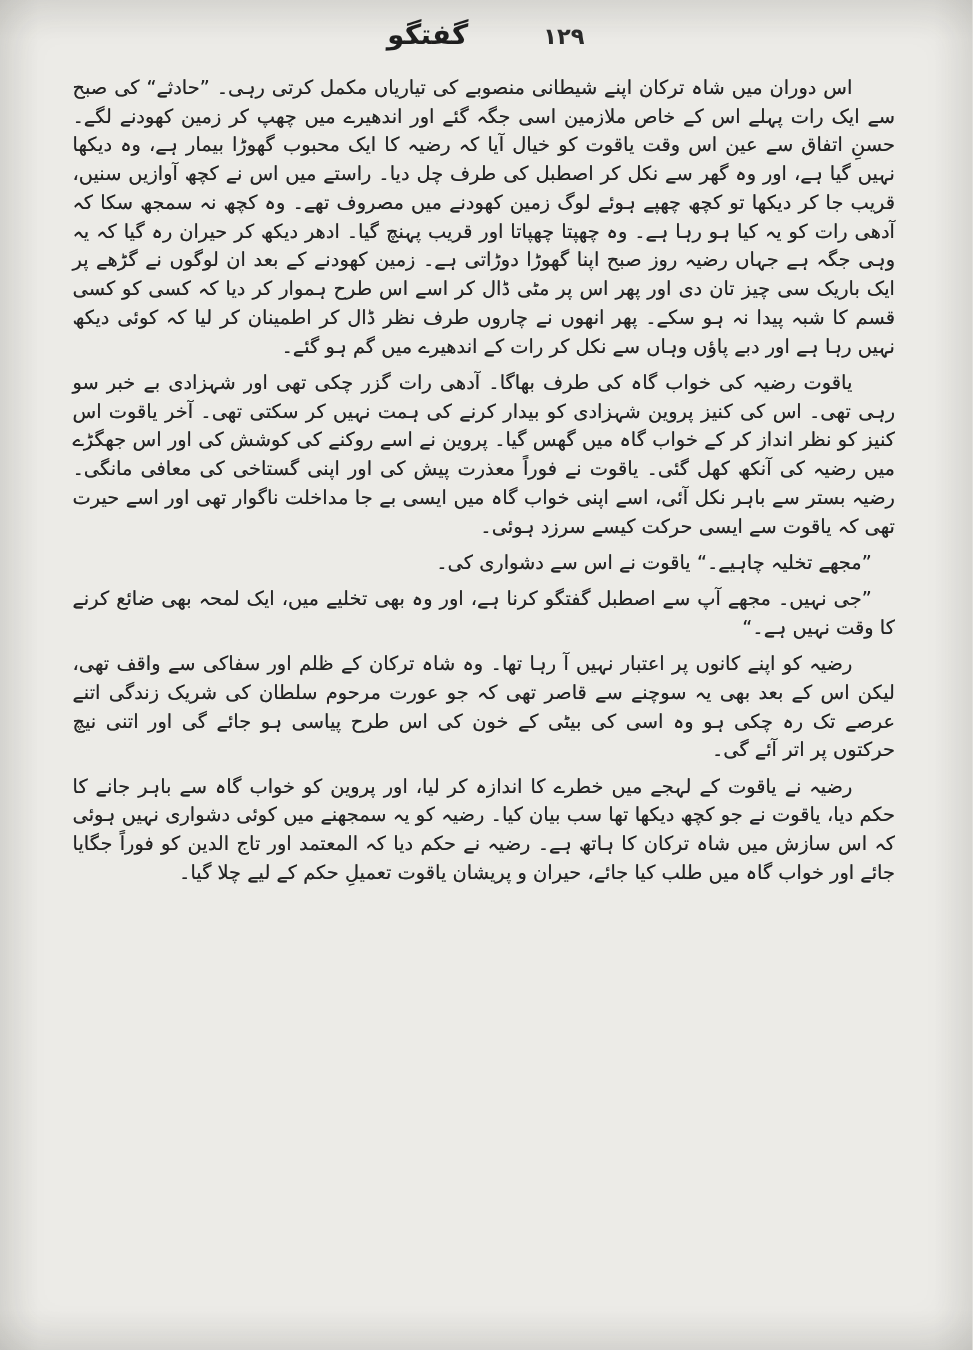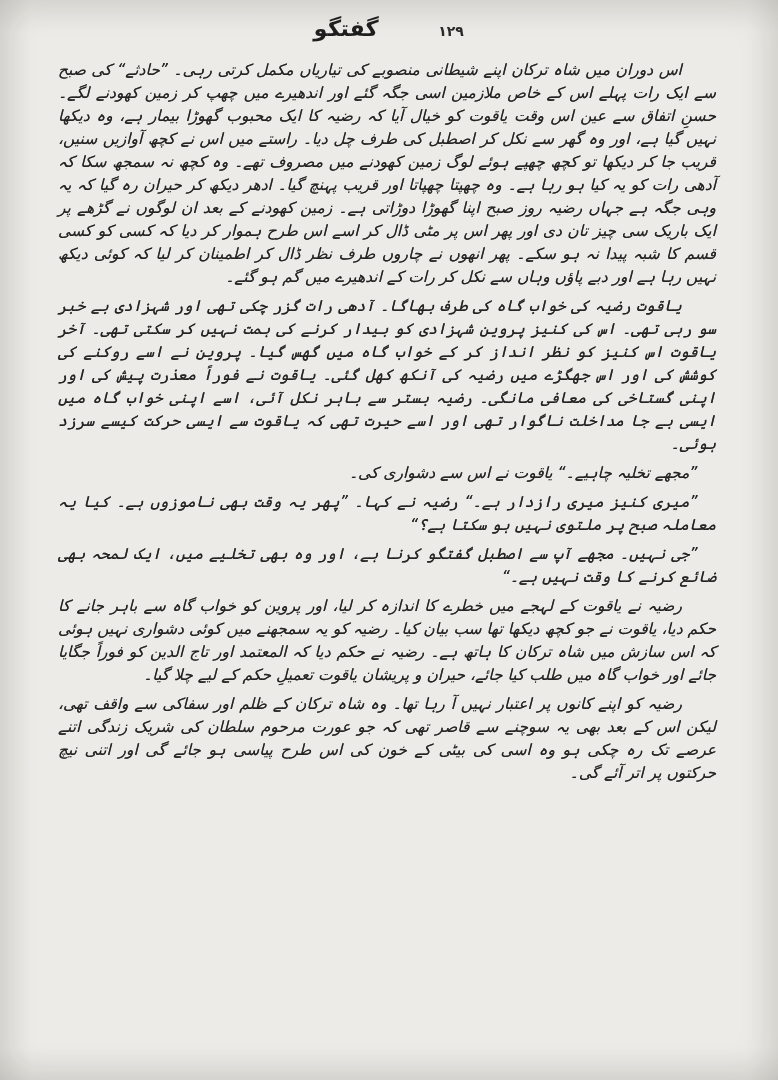--- a/index.html
+++ b/index.html
@@ -31,32 +31,31 @@
     padding-top: 16px;
     direction: rtl;
   }
   .page-title {
     font-size: 22px;
     font-weight: bold;
     color: #1e1e1e;
     transform: skewX(-3deg);
   }
   .page-number {
-    font-size: 14px;
+    font-size: 18px;
     font-weight: bold;
     color: #2a2a2a;
   }
   .body-text {
     direction: rtl;
     padding: 18px 62px 0 58px;
     text-align: justify;
     font-size: 15.5px;
     line-height: 23px;
     letter-spacing: 0.1px;
-    font-style: italic;
   }
   .body-text p {
     margin: 0 0 6px 0;
     text-indent: 2.2em;
     color: #242424;
     text-shadow: 0 0 0.4px rgba(0,0,0,0.55);
   }
   .body-text p.dialogue {
     text-indent: 1.2em;
   }
@@ -68,19 +67,18 @@
 
   <div class="page-header">
     <span class="page-number">۱۲۹</span>
     <span class="page-title">گفتگو</span>
   </div>
 
   <div class="body-text">
     <p>اس دوران میں شاہ ترکان اپنے شیطانی منصوبے کی تیاریاں مکمل کرتی رہی۔ ”حادثے“ کی صبح سے ایک رات پہلے اس کے خاص ملازمین اسی جگہ گئے اور اندھیرے میں چھپ کر زمین کھودنے لگے۔ حسنِ اتفاق سے عین اس وقت یاقوت کو خیال آیا کہ رضیہ کا ایک محبوب گھوڑا بیمار ہے، وہ دیکھا نہیں گیا ہے، اور وہ گھر سے نکل کر اصطبل کی طرف چل دیا۔ راستے میں اس نے کچھ آوازیں سنیں، قریب جا کر دیکھا تو کچھ چھپے ہوئے لوگ زمین کھودنے میں مصروف تھے۔ وہ کچھ نہ سمجھ سکا کہ آدھی رات کو یہ کیا ہو رہا ہے۔ وہ چھپتا چھپاتا اور قریب پہنچ گیا۔ ادھر دیکھ کر حیران رہ گیا کہ یہ وہی جگہ ہے جہاں رضیہ روز صبح اپنا گھوڑا دوڑاتی ہے۔ زمین کھودنے کے بعد ان لوگوں نے گڑھے پر ایک باریک سی چیز تان دی اور پھر اس پر مٹی ڈال کر اسے اس طرح ہموار کر دیا کہ کسی کو کسی قسم کا شبہ پیدا نہ ہو سکے۔ پھر انھوں نے چاروں طرف نظر ڈال کر اطمینان کر لیا کہ کوئی دیکھ نہیں رہا ہے اور دبے پاؤں وہاں سے نکل کر رات کے اندھیرے میں گم ہو گئے۔</p>
     <p>یاقوت رضیہ کی خواب گاہ کی طرف بھاگا۔ آدھی رات گزر چکی تھی اور شہزادی بے خبر سو رہی تھی۔ اس کی کنیز پروین شہزادی کو بیدار کرنے کی ہمت نہیں کر سکتی تھی۔ آخر یاقوت اس کنیز کو نظر انداز کر کے خواب گاہ میں گھس گیا۔ پروین نے اسے روکنے کی کوشش کی اور اس جھگڑے میں رضیہ کی آنکھ کھل گئی۔ یاقوت نے فوراً معذرت پیش کی اور اپنی گستاخی کی معافی مانگی۔ رضیہ بستر سے باہر نکل آئی، اسے اپنی خواب گاہ میں ایسی بے جا مداخلت ناگوار تھی اور اسے حیرت تھی کہ یاقوت سے ایسی حرکت کیسے سرزد ہوئی۔</p>
     <p class="dialogue">”مجھے تخلیہ چاہیے۔“ یاقوت نے اس سے دشواری کی۔</p>
-    <p class="dialogue">”میری کنیز میری رازدار ہے۔“ رضیہ نے کہا۔ ”پھر یہ وقت بھی ناموزوں ہے۔ کیا یہ معاملہ صبح پر ملتوی نہیں ہو سکتا ہے؟“</p>
     <p class="dialogue">”جی نہیں۔ مجھے آپ سے اصطبل گفتگو کرنا ہے، اور وہ بھی تخلیے میں، ایک لمحہ بھی ضائع کرنے کا وقت نہیں ہے۔“</p>
+    <p>رضیہ کو اپنے کانوں پر اعتبار نہیں آ رہا تھا۔ وہ شاہ ترکان کے ظلم اور سفاکی سے واقف تھی، لیکن اس کے بعد بھی یہ سوچنے سے قاصر تھی کہ جو عورت مرحوم سلطان کی شریک زندگی اتنے عرصے تک رہ چکی ہو وہ اسی کی بیٹی کے خون کی اس طرح پیاسی ہو جائے گی اور اتنی نیچ حرکتوں پر اتر آئے گی۔</p>
     <p>رضیہ نے یاقوت کے لہجے میں خطرے کا اندازہ کر لیا، اور پروین کو خواب گاہ سے باہر جانے کا حکم دیا، یاقوت نے جو کچھ دیکھا تھا سب بیان کیا۔ رضیہ کو یہ سمجھنے میں کوئی دشواری نہیں ہوئی کہ اس سازش میں شاہ ترکان کا ہاتھ ہے۔ رضیہ نے حکم دیا کہ المعتمد اور تاج الدین کو فوراً جگایا جائے اور خواب گاہ میں طلب کیا جائے، حیران و پریشان یاقوت تعمیلِ حکم کے لیے چلا گیا۔</p>
-    <p>رضیہ کو اپنے کانوں پر اعتبار نہیں آ رہا تھا۔ وہ شاہ ترکان کے ظلم اور سفاکی سے واقف تھی، لیکن اس کے بعد بھی یہ سوچنے سے قاصر تھی کہ جو عورت مرحوم سلطان کی شریک زندگی اتنے عرصے تک رہ چکی ہو وہ اسی کی بیٹی کے خون کی اس طرح پیاسی ہو جائے گی اور اتنی نیچ حرکتوں پر اتر آئے گی۔</p>
   </div>
 
 </div>
 
 </body></html>

